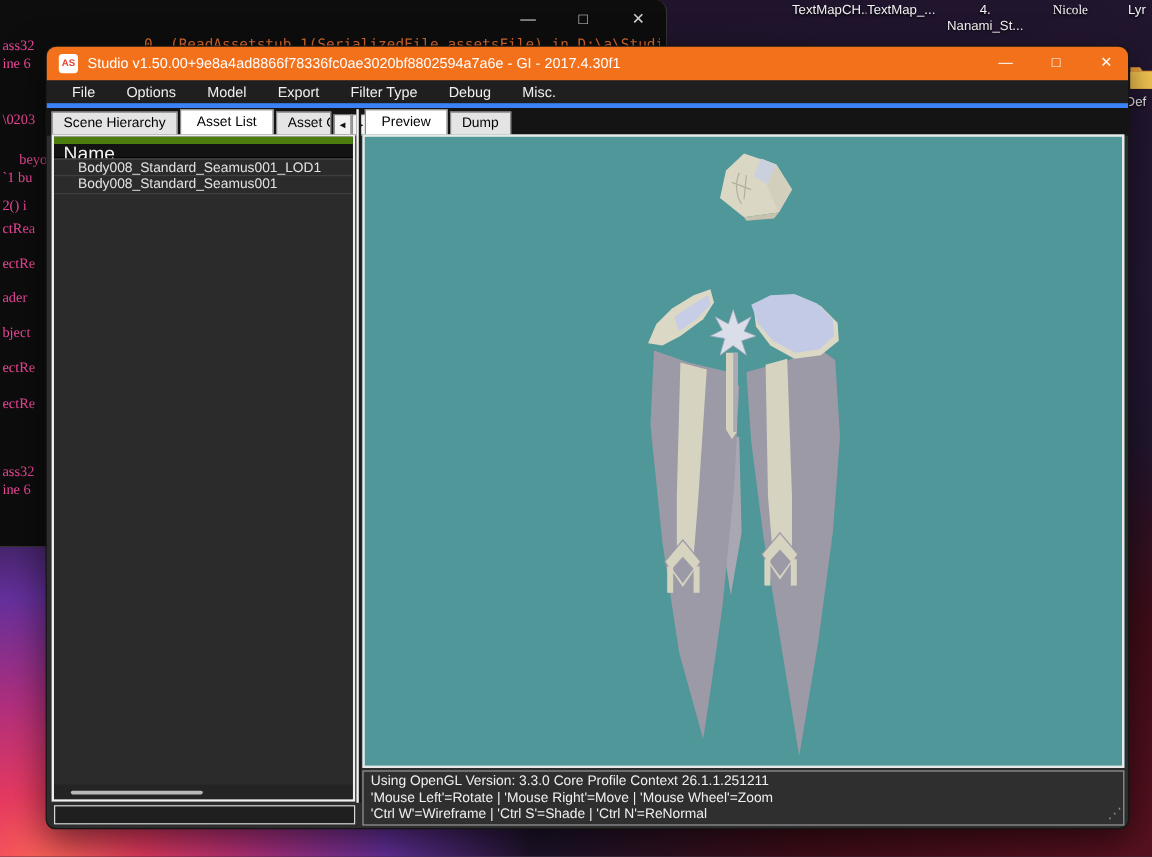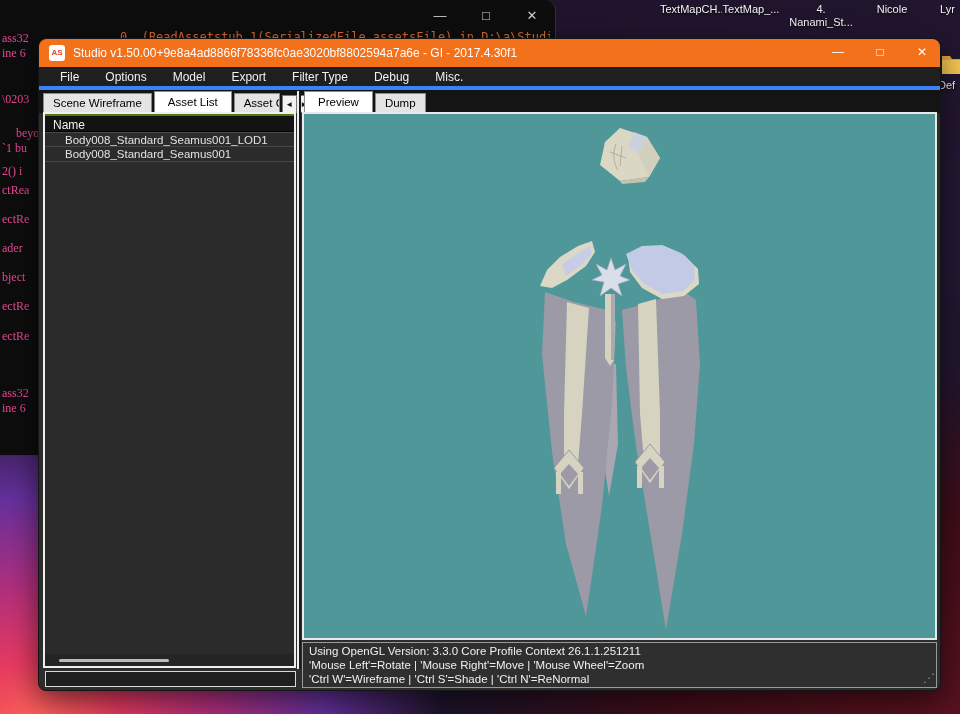--- a/index.html
+++ b/index.html
@@ -85,22 +85,22 @@
   
   .left-panel {
     position:absolute; left:4px; top:73px; width:253px; height:556px;
     border:2px solid #efefef; background:#2b2b2b; display:flex; flex-direction:column;
   }
   .search-box {
     margin:2px; height:18px; background:#1e1e1e; border:1px solid #8a8a8a;
     color:#fff; font-size:12px; padding:0 3px; font-family:"Liberation Sans", sans-serif; outline:none;
   }
   .list-header {
-    height:18px; background:#131313; color:#f2f2f2; font-size:12px;
-    line-height:18px; padding-left:8px; border-top:2px solid #4d7c0f; border-bottom:1px solid #000;
+    height:18px; background:#131313; color:#f2f2f2; font-size:16px;
+    line-height:18px; padding-left:8px; border-top:6px solid #4d7c0f; border-bottom:1px solid #000;
   }
   .list-row {
     height:15px; color:#e2e2e2; font-size:11.5px; line-height:14px; padding-left:20px;
     background:#2b2b2b; border-bottom:1px solid #454545; white-space:nowrap; overflow:hidden; cursor:default;
   }
   .list-fill { flex:1; background:#2b2b2b; }
   .panel-hscroll { position:relative; height:12px; background:#242424; }
   .panel-hthumb { position:absolute; left:14px; top:5px; width:110px; height:3px; background:#b9b9b9; border-radius:2px; }
 
   .splitter { position:absolute; left:258px; top:52px; width:4px; height:578px;
@@ -124,21 +124,21 @@
   .grip { position:absolute; right:3px; bottom:2px; color:#8f8f8f; font-size:12px; letter-spacing:-2px; }
 </style>
 </head>
 <body>
 
 <div class="desktop">
 
   <div class="dlabel" style="left:660px; top:3px; width:62px;">TextMapCH...</div>
   <div class="dlabel" style="left:720px; top:3px; width:62px;">TextMap_...</div>
   <div class="dlabel" style="left:786px; top:3px; width:70px;"><span>4.</span><br><span>Nanami_St...</span></div>
-  <div class="dlabel" style="left:866px; top:3px; width:52px;">Nicole</div>
+  <div class="dlabel" style="left:866px; top:3px; width:52px;font-family:Liberation Serif, serif;">Nicole</div>
   <div class="dlabel" style="left:940px; top:3px; width:20px; text-align:left;">Lyr</div>
 
   <div class="folder-icon" style="left:941px; top:52px;">
     <svg width="26" height="24" viewBox="0 0 26 24">
       <path d="M1 4 h8 l2 3 h14 v15 h-24 z" fill="#e8a33d"></path>
       <path d="M1 8 h24 v14 h-24 z" fill="#f6c752"></path>
     </svg>
   </div>
   <div class="dlabel" style="left:938px; top:79px; width:22px; text-align:left;">Def</div>
 
@@ -182,21 +182,21 @@
       <div class="menu-item">Options</div>
       <div class="menu-item">Model</div>
       <div class="menu-item">Export</div>
       <div class="menu-item">Filter Type</div>
       <div class="menu-item">Debug</div>
       <div class="menu-item">Misc.</div>
     </div>
 
     <div class="tabrow">
       <div class="left-tabs">
-        <div class="tab">Scene Wireframe</div><div class="tab active">Asset List</div><div class="tab clipped">Asset C</div><span class="tab-arrows"><span class="arrow-btn">◄</span><span class="arrow-btn">►</span></span>
+        <div class="tab">Scene Hierarchy</div><div class="tab active">Asset List</div><div class="tab clipped">Asset C</div><span class="tab-arrows"><span class="arrow-btn">◄</span><span class="arrow-btn">►</span></span>
       </div>
       <div class="right-tabs">
         <div class="tab active">Preview</div><div class="tab">Dump</div>
       </div>
     </div>
 
     <div class="left-panel">
       <div class="list-header">Name</div>
       <div class="list-row" style="border-top:1px solid #4a4a4a;">Body008_Standard_Seamus001_LOD1</div>
       <div class="list-row">Body008_Standard_Seamus001</div>

